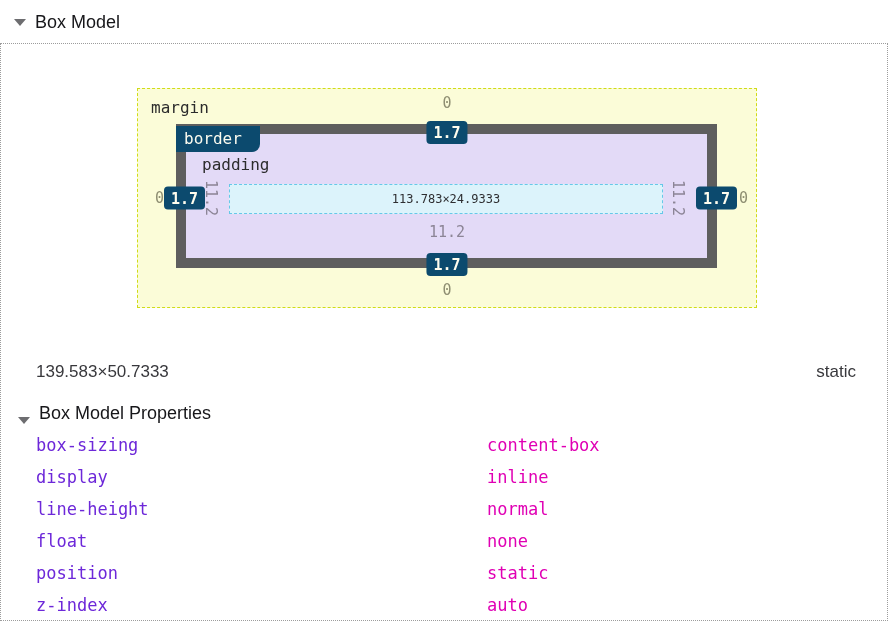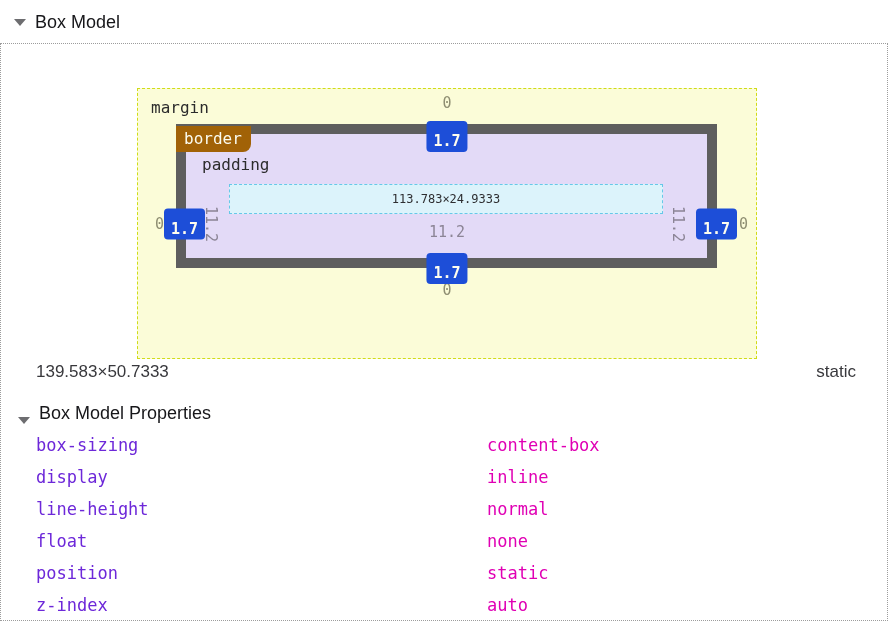--- a/index.html
+++ b/index.html
@@ -14,49 +14,49 @@
   .tri{width:0;height:0;border-left:6px solid transparent;border-right:6px solid transparent;
        border-top:7px solid #6d6d70;margin-right:9px;}
   .sec-title{font-size:18px;color:#17171a;}
   
   .panel-border{
     position:absolute;left:0;top:43px;width:886px;height:576px;
     border:1px dotted #9c9c9c;pointer-events:none;
   }
   
   .margin-box{
-    position:absolute;left:137px;top:88px;width:620px;height:271px;
+    position:absolute;left:137px;top:88px;width:620px;height:220px;
     background:#fbfcd8;border:1px dashed #d0dc18;box-sizing:border-box;
     font-family:"DejaVu Sans Mono",monospace;
   }
   .border-box{
     position:absolute;left:38px;top:35px;width:541px;height:144px;
     box-sizing:border-box;border:10px solid #5e5e5e;background:#e3daf7;
   }
   .content-box{
     position:absolute;left:91px;top:95px;width:434px;height:30px;
     box-sizing:border-box;background:#dcf3fb;border:1px dashed #66c8e8;
     display:flex;align-items:center;justify-content:center;
     font-size:12px;color:#2e2e31;
   }
   .region-label{position:absolute;font-size:16px;color:#2c2c2c;}
   .lbl-margin{left:13px;top:9px;}
   .border-tab{
     position:absolute;left:38px;top:37px;height:24px;
-    background:#a16207;color:#fbfbef;font-size:16px;
-    padding:0 9px 2px 8px;border-radius:0 0 8px 0;
+    background:#0c4a6e;color:#fbfbef;font-size:16px;
+    padding:0 18px 2px 8px;border-radius:0 0 8px 0;
     display:flex;align-items:center;z-index:2;
   }
   .lbl-padding{left:64px;top:66px;}
   .dim-center{position:absolute;left:0;width:100%;text-align:center;font-size:15px;}
   .pad-val{color:#8c8596;}
   .marg-val{color:#8e8e72;}
   .chip{
-    position:absolute;background:#1d4ed8;color:#fffdee;
-    font-size:15px;font-weight:bold;padding:11px 7px 2px;border-radius:4px;
+    position:absolute;background:#0c4a6e;color:#fffdee;
+    font-size:15px;font-weight:bold;padding:3px 7px 2px;border-radius:4px;
     z-index:3;line-height:18px;
   }
   .chip-h{left:50%;transform:translateX(-50%);}
   .v-side{position:absolute;top:50%;transform:translateY(-50%);font-size:15px;}
   .v-text{writing-mode:vertical-rl;}
   
   .summary-row{
     position:absolute;left:36px;top:360px;width:820px;height:24px;
     display:flex;justify-content:space-between;align-items:center;
     font-size:17px;color:#38383c;

